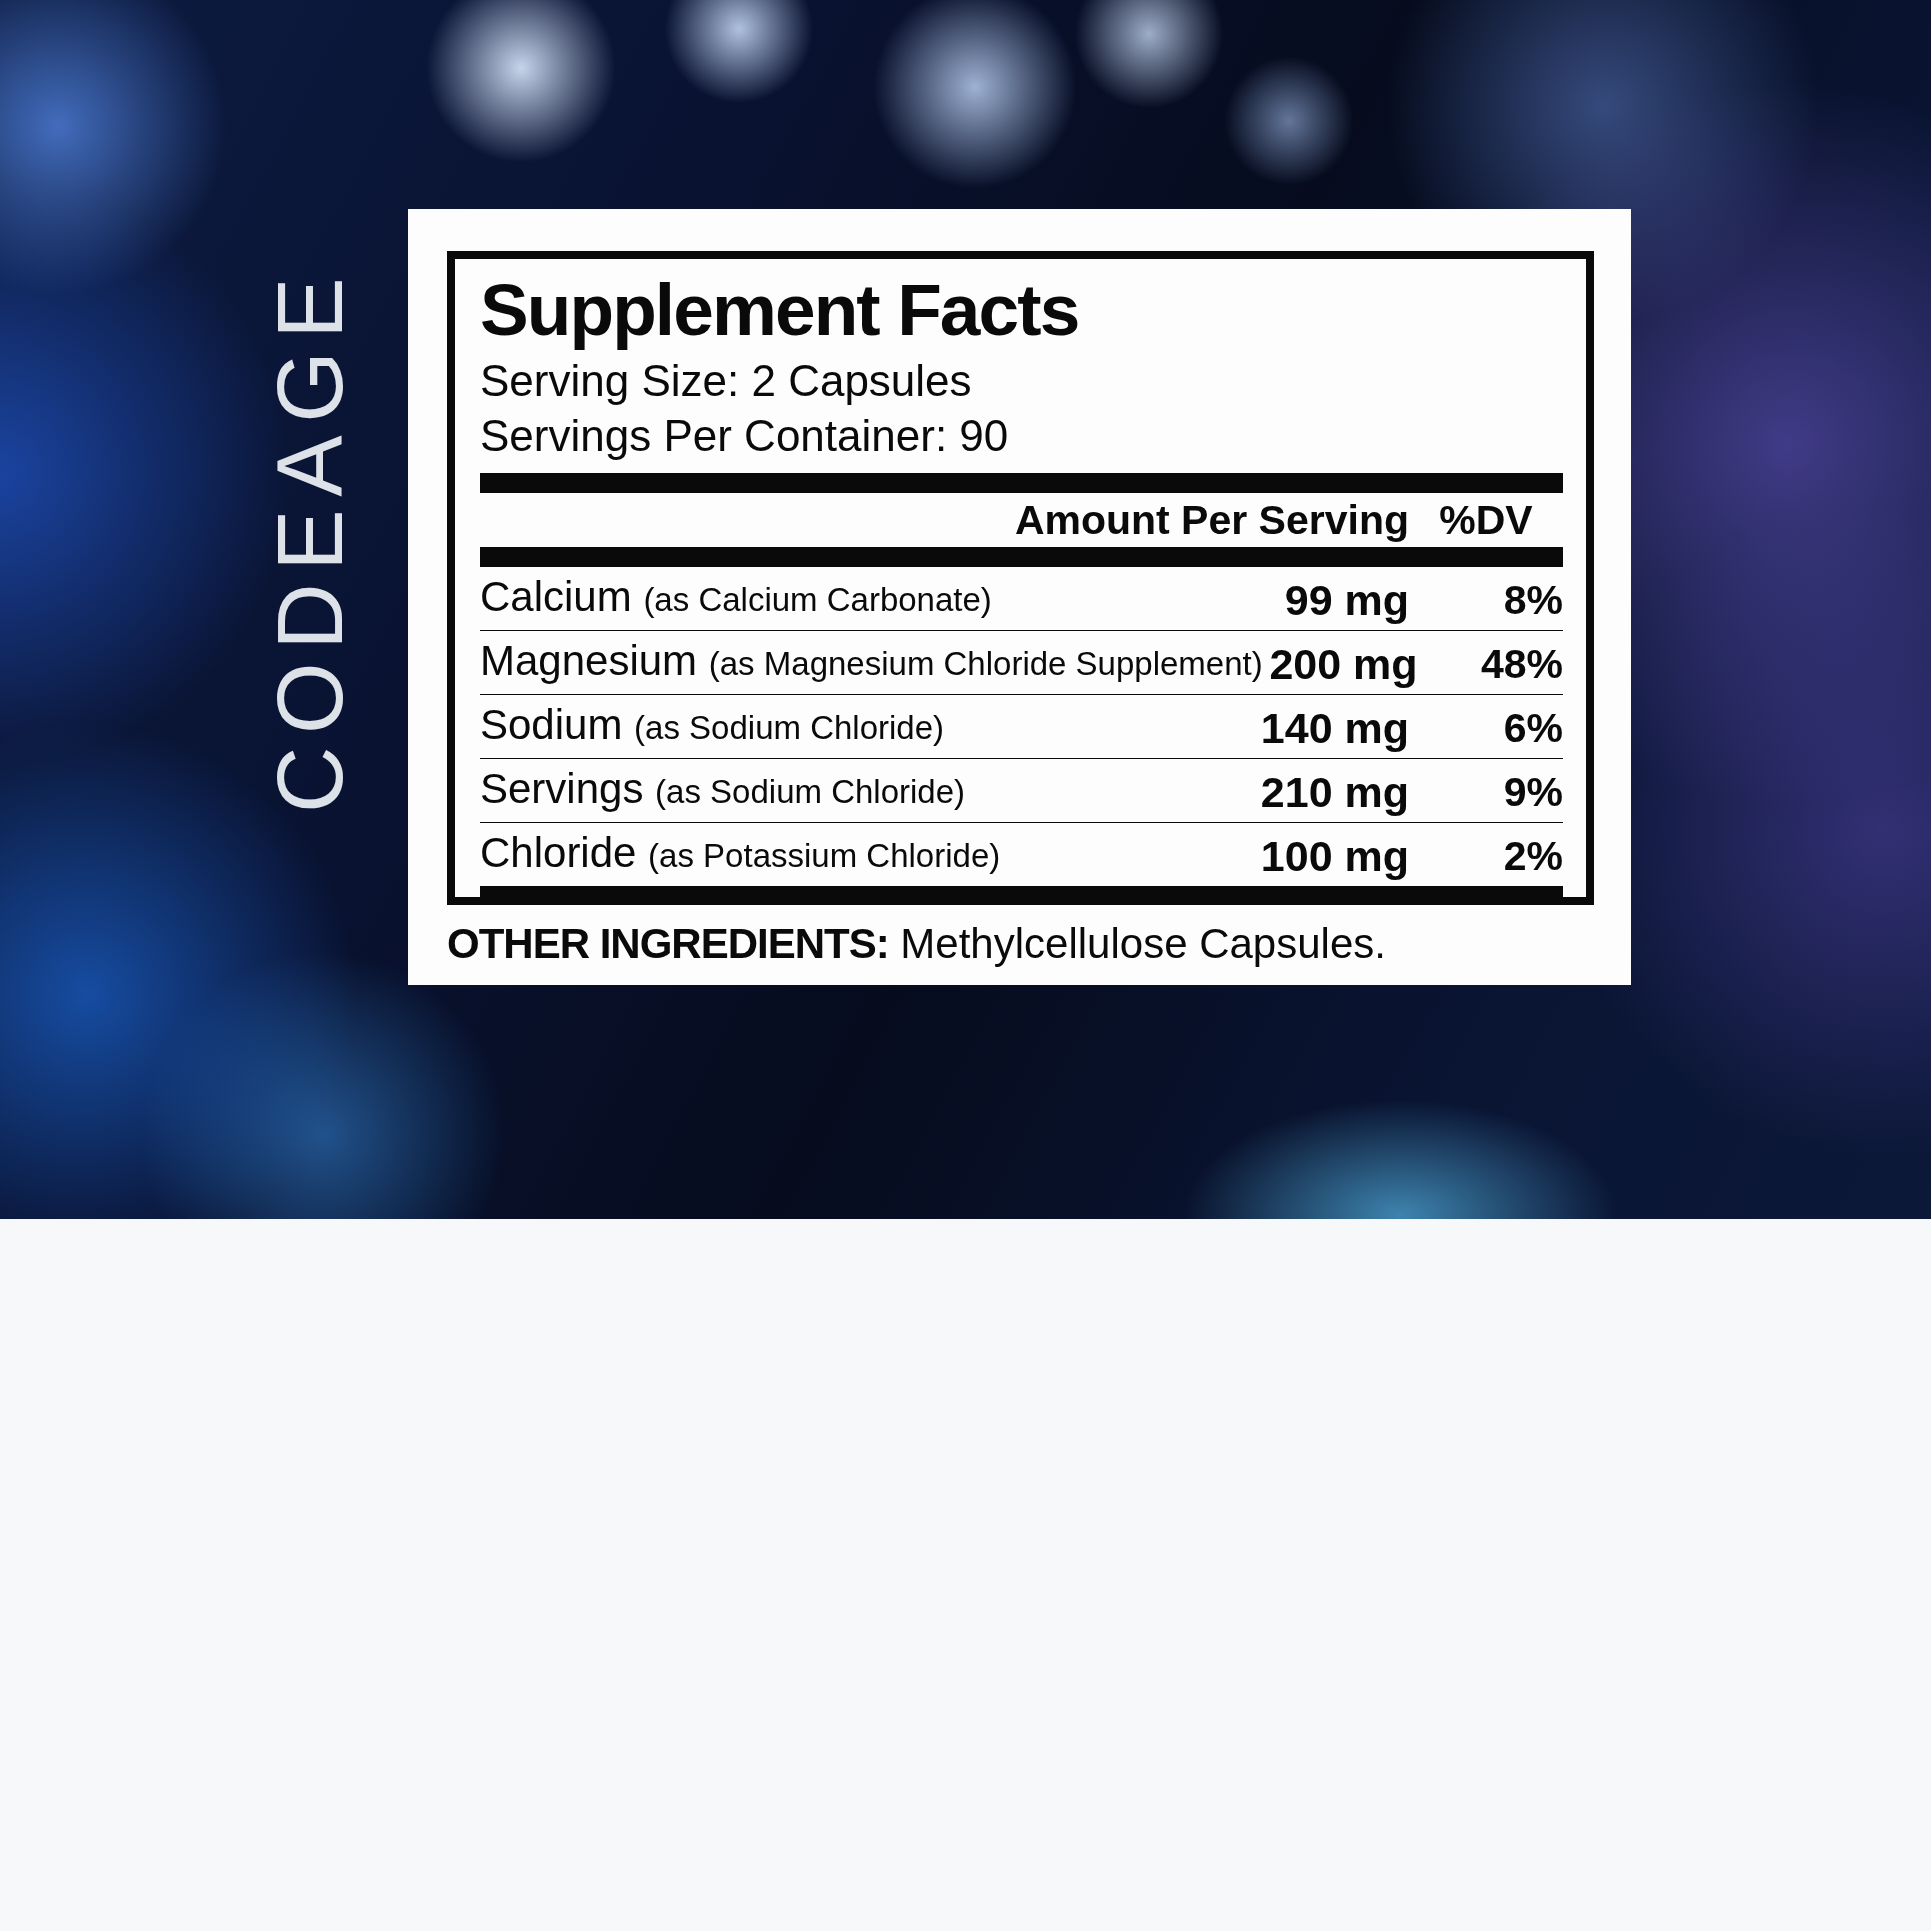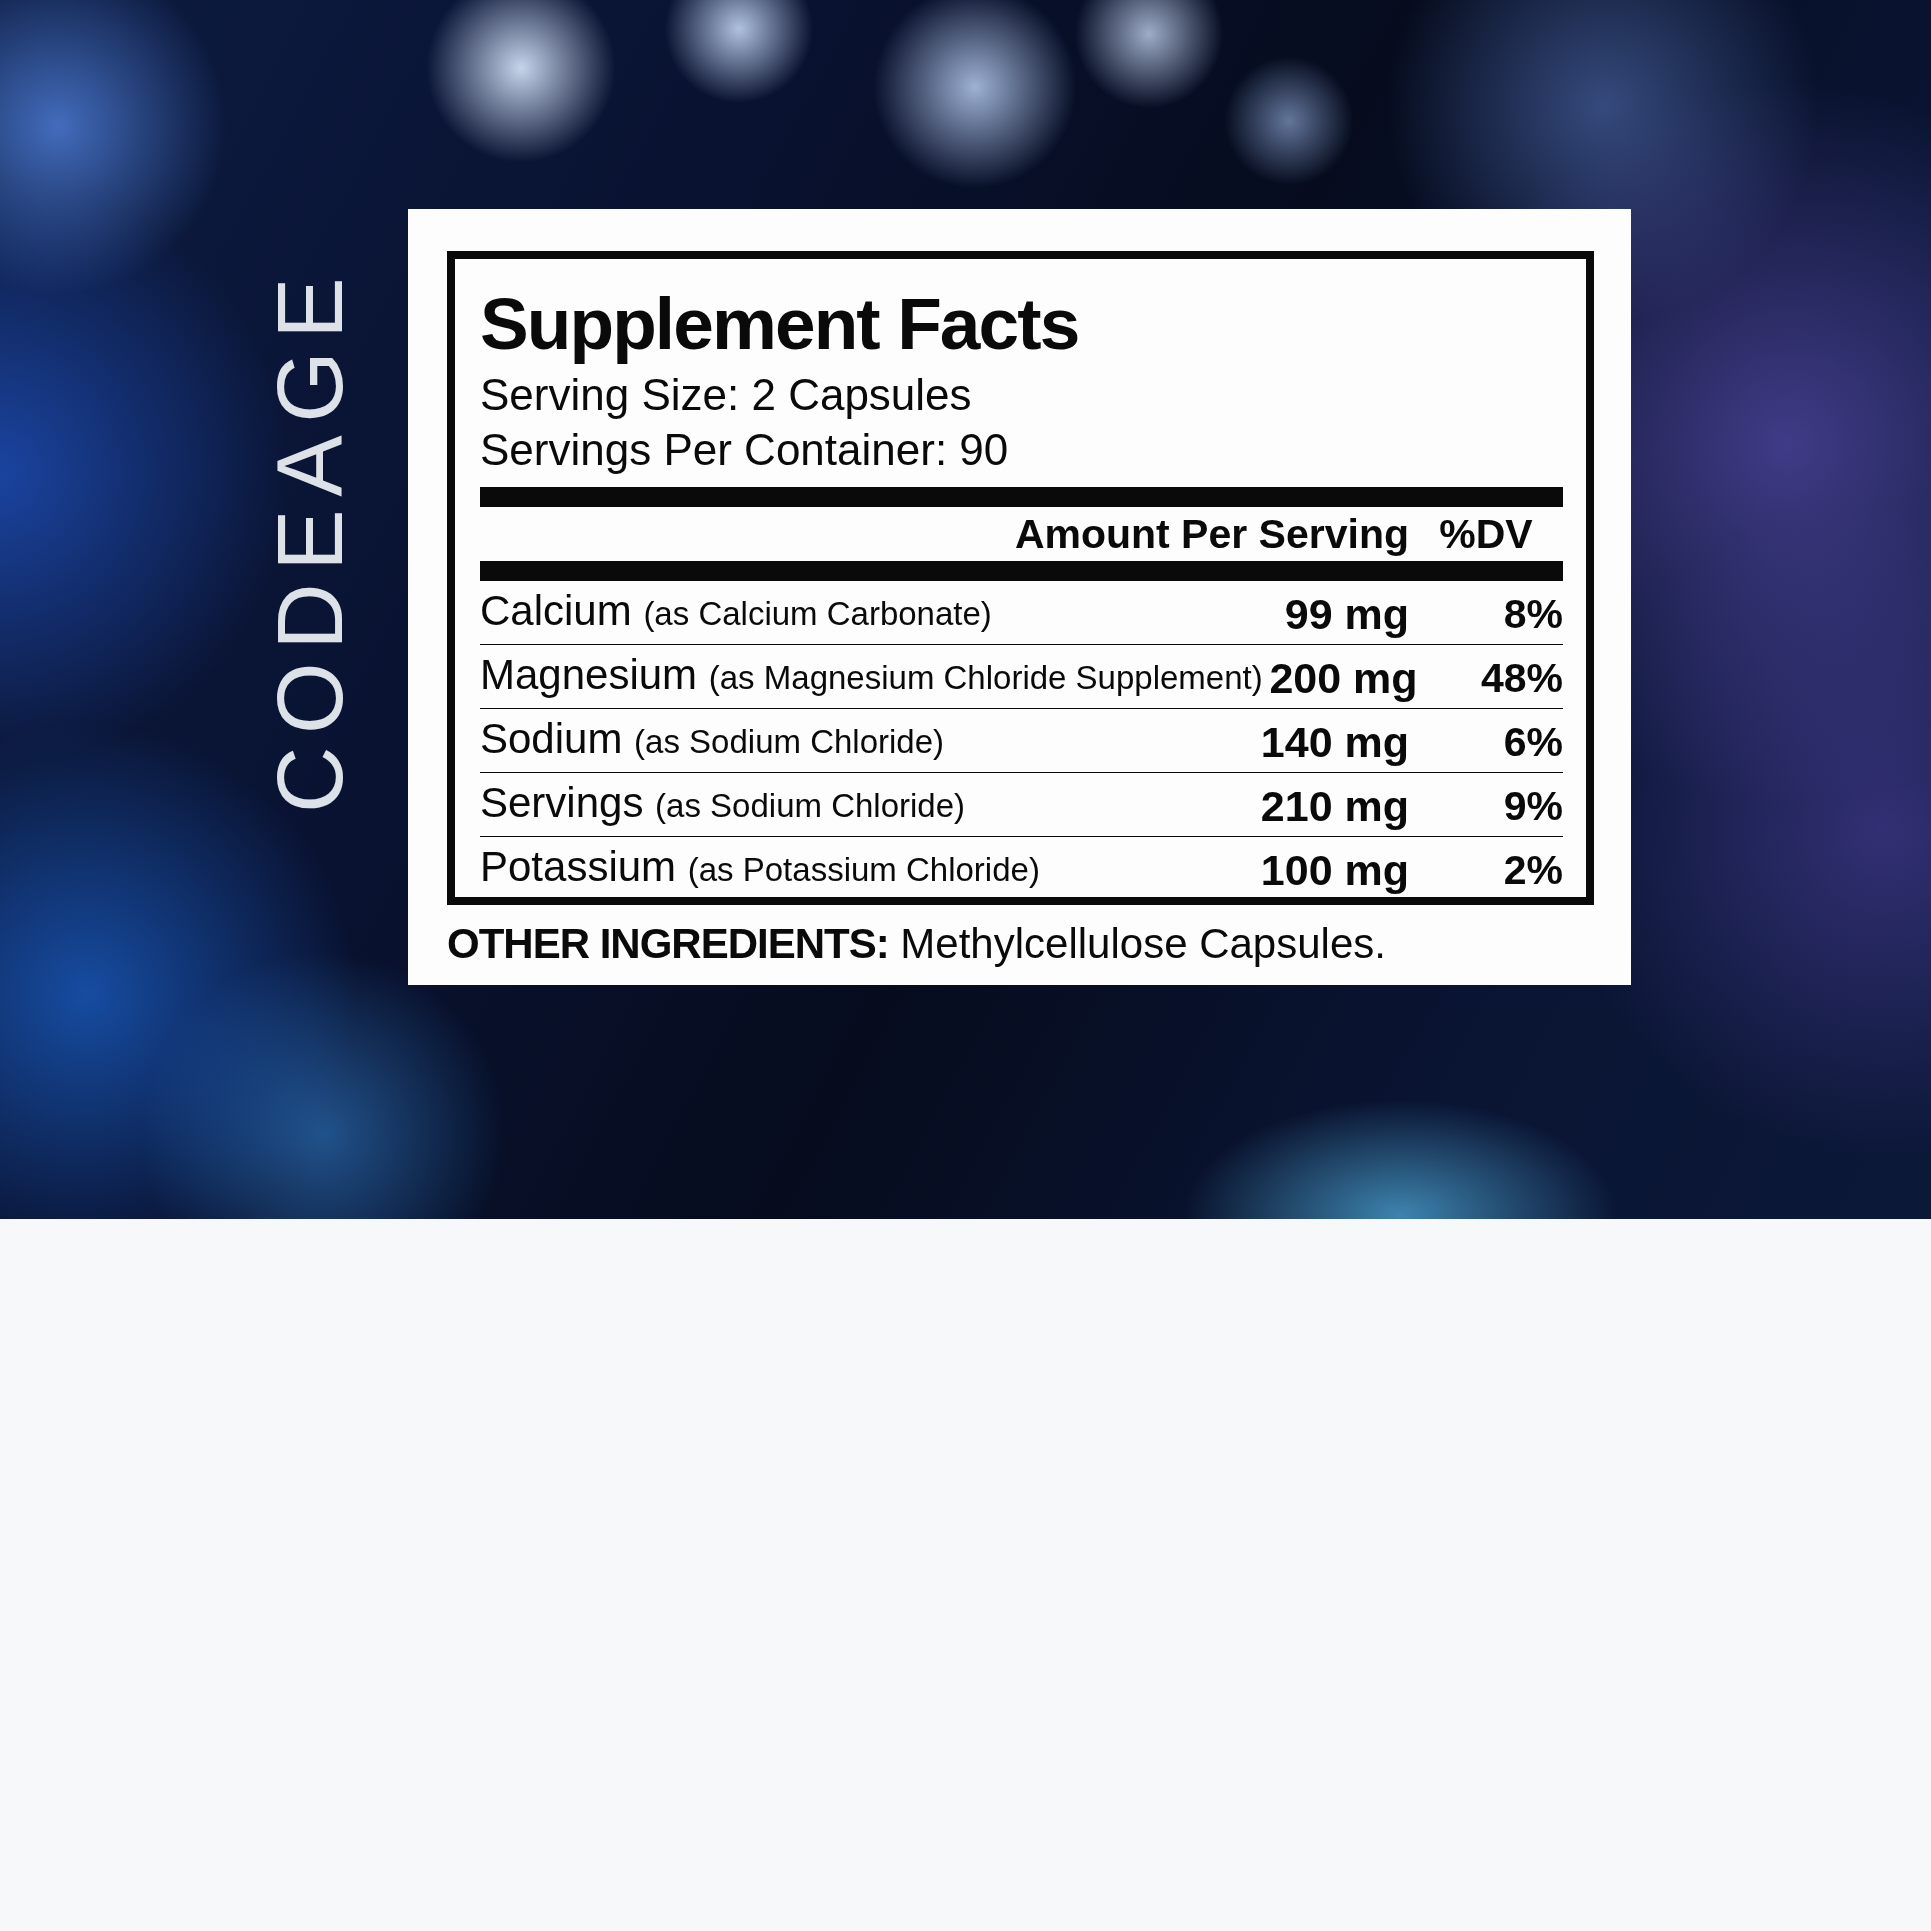--- a/index.html
+++ b/index.html
@@ -26,21 +26,21 @@
 
   .brand-vertical{position:absolute;left:253px;top:207px;height:606px;width:114px;
     writing-mode:vertical-rl;transform:rotate(180deg);
     font-size:92px;font-weight:300;letter-spacing:12.6px;color:#dde1e8;
     display:flex;align-items:center;}
 
   
   .facts-panel{position:absolute;left:408px;top:209px;width:1223px;height:776px;
     background:#fdfdfd;box-sizing:border-box;padding:42px 37px 0 39px;color:#0a0a0a;}
   .facts-border{border:8.7px solid #0a0a0a;box-sizing:border-box;height:654px;
-    padding:22px 23px 0 25px;overflow:hidden;}
+    padding:8px 23px 0 25px;overflow:hidden;}
   .facts-title{font-size:73px;font-weight:800;letter-spacing:-1.9px;line-height:81px;margin-top:1.9px;}
   .facts-line{font-size:44px;line-height:50px;margin-top:5.8px;}
   .bar{height:20px;background:#0a0a0a;margin-top:11.6px;}
   .hdr-row{display:flex;align-items:baseline;font-size:41px;font-weight:700;
     line-height:50px;padding:1.9px 0;}
   .hdr-amount{margin-left:auto;text-align:center;}
   .hdr-dv{width:154px;text-align:center;}
   .n-row{display:flex;align-items:flex-end;line-height:60px;white-space:nowrap;
     border-top:1.9px solid #0a0a0a;}
   .n-row.first{border-top:none;}
@@ -92,21 +92,21 @@
           <div class="n-name"><span>Sodium</span>&nbsp;<span class="n-form">(as Sodium Chloride)</span></div>
           <div class="n-amount">140 mg</div>
           <div class="n-dv">6%</div>
         </div>
         <div class="n-row">
           <div class="n-name"><span>Servings</span>&nbsp;<span class="n-form">(as Sodium Chloride)</span></div>
           <div class="n-amount">210 mg</div>
           <div class="n-dv">9%</div>
         </div>
         <div class="n-row">
-          <div class="n-name"><span>Potassium</span>&nbsp;<span class="n-form">(as Potassium Chloride)</span></div>
+          <div class="n-name"><span>Chloride</span>&nbsp;<span class="n-form">(as Potassium Chloride)</span></div>
           <div class="n-amount">100 mg</div>
           <div class="n-dv">2%</div>
         </div>
 
         <div class="bar" style="margin-top:0;"></div>
 
       </div>
 
       <div class="other-row">
         <span class="other-label">OTHER INGREDIENTS:</span>

